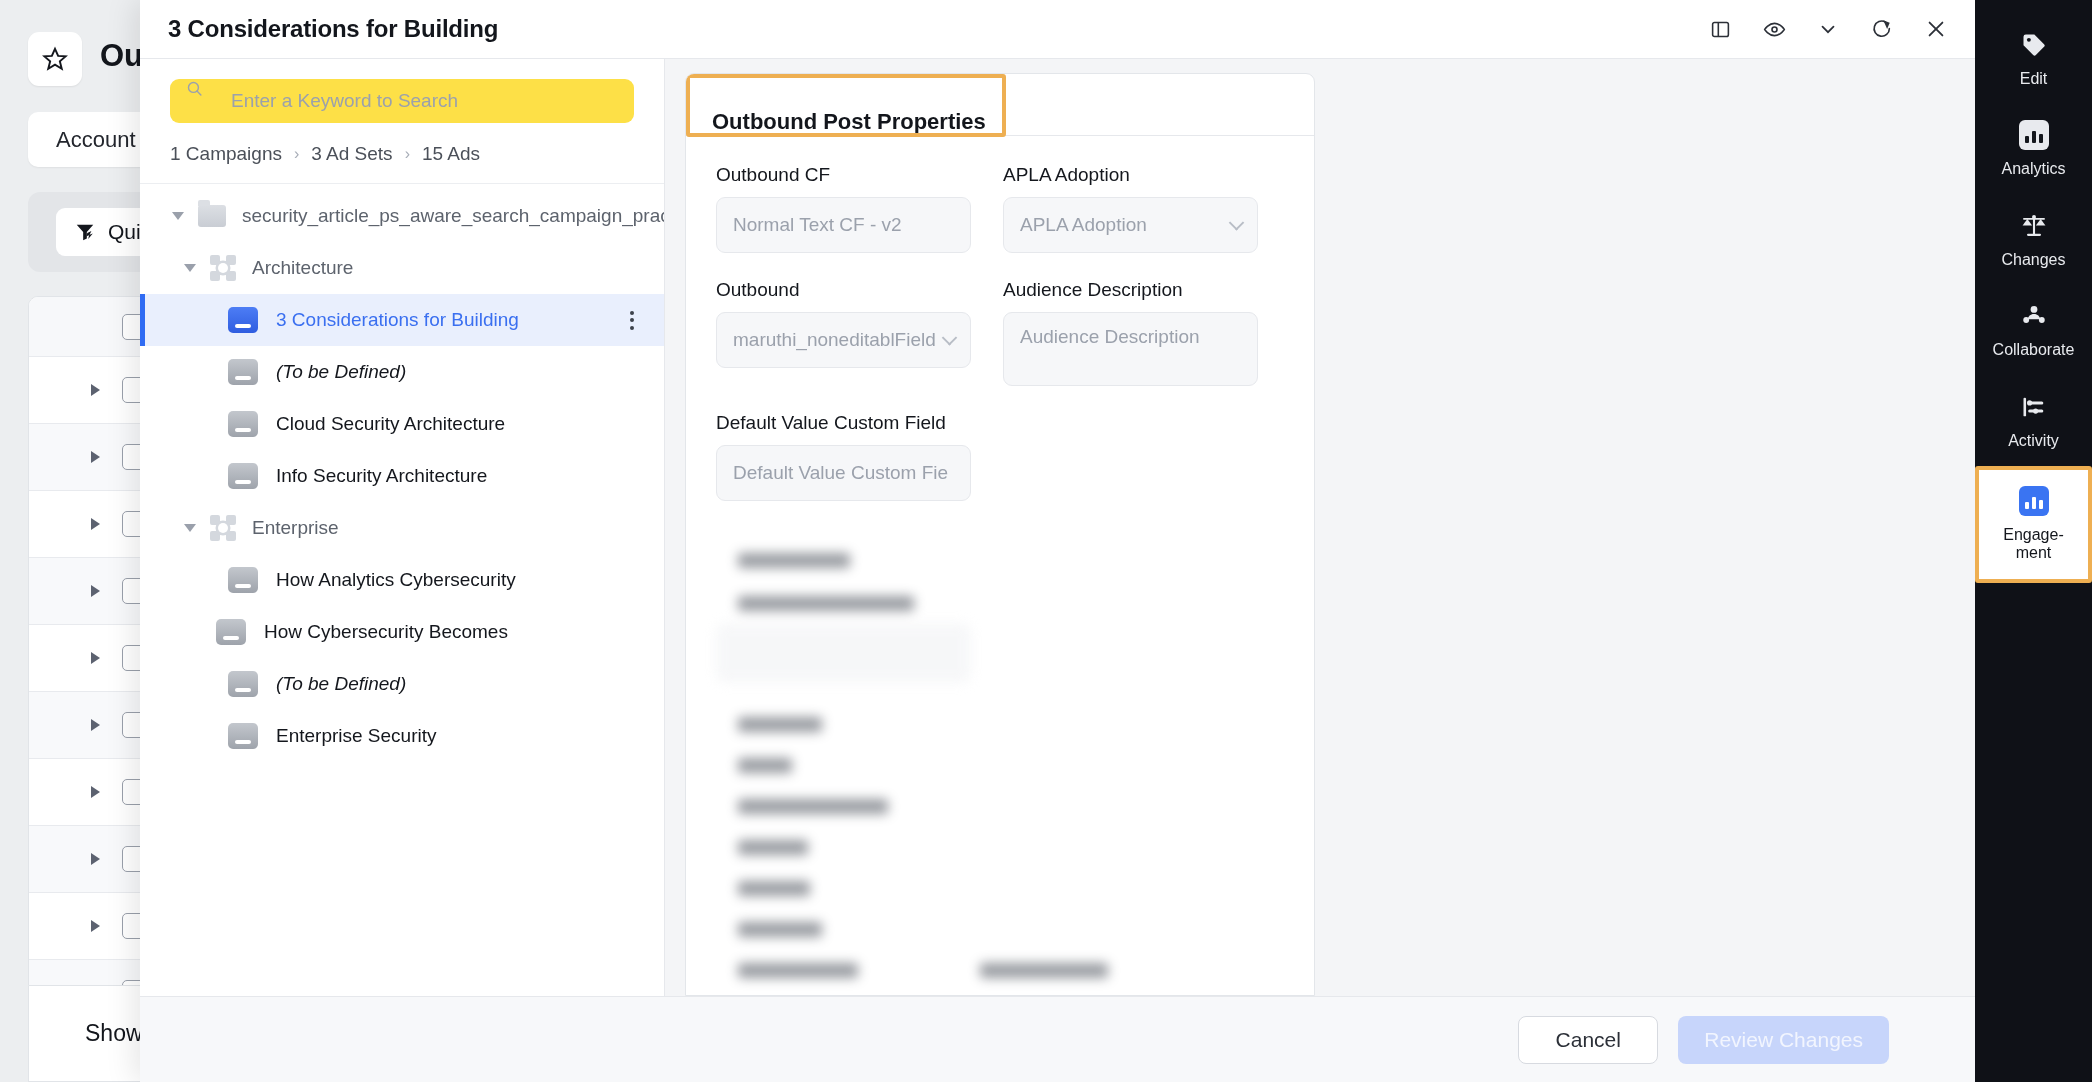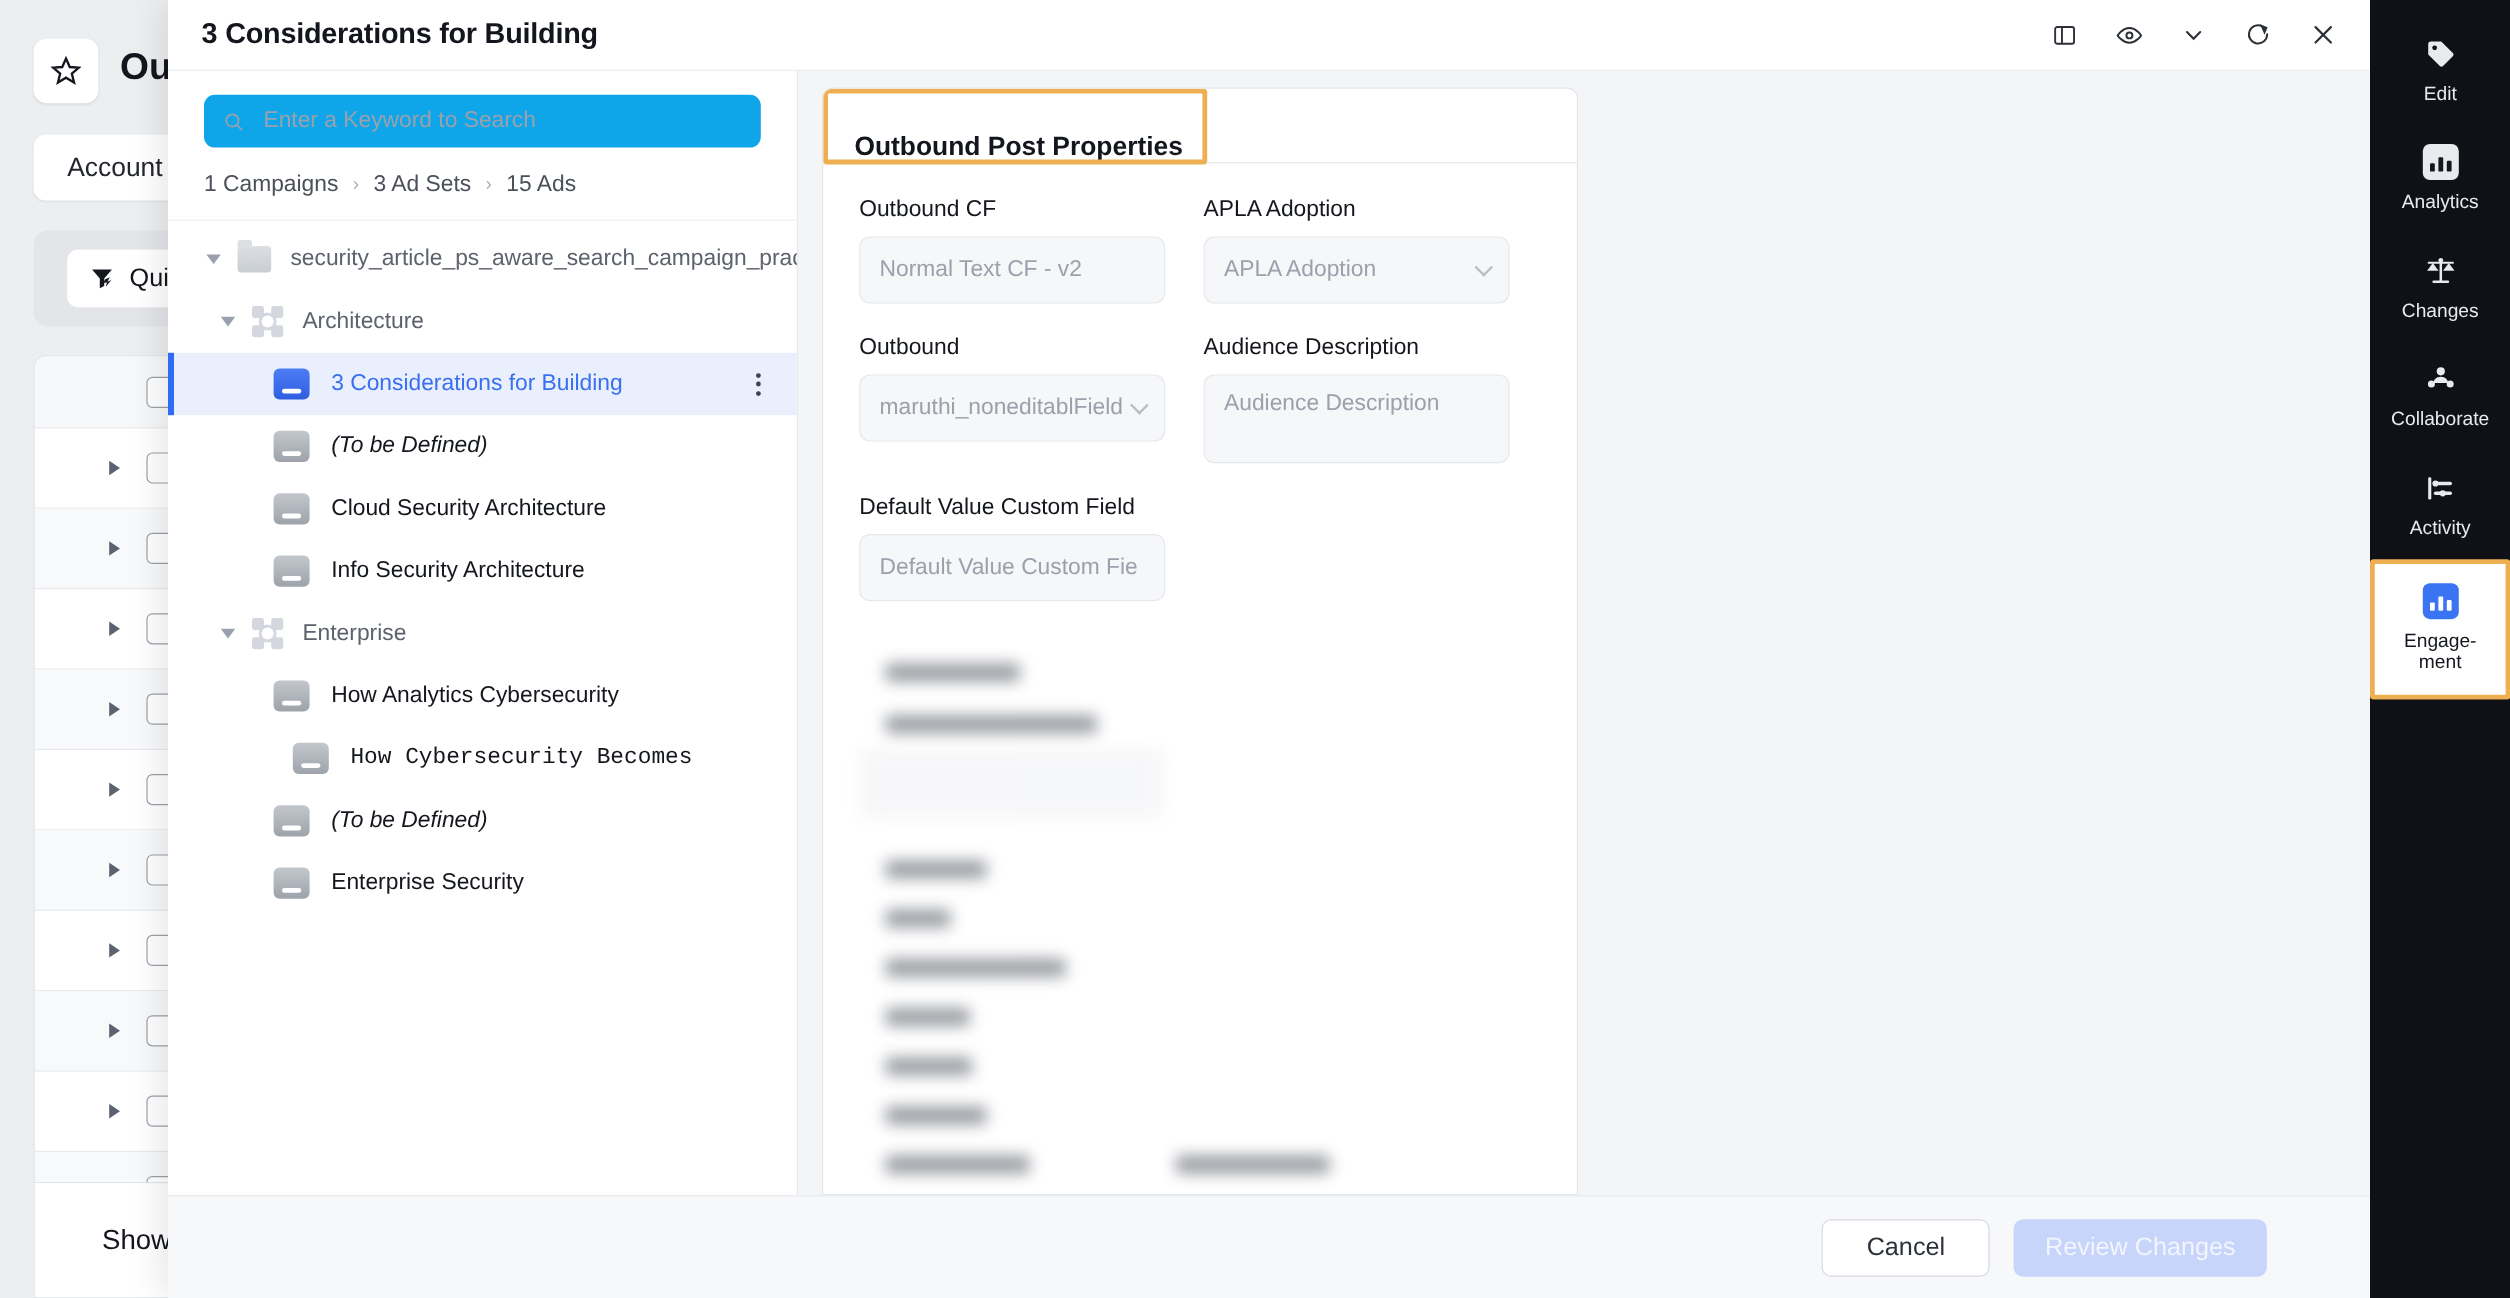--- a/index.html
+++ b/index.html
@@ -130,23 +130,23 @@
   
   #tree-panel {
     width: 525px; flex: 0 0 525px;
     background: #ffffff;
     display: flex; flex-direction: column;
     border-right: 1px solid #e6e8ec;
     min-height: 0;
   }
   #search-wrap { padding: 20px 30px 14px 30px; }
   #search-box {
-    height: 44px; background: #0ea5e9;
+    height: 44px; background: #fde047;
     border-radius: 9px;
-    display: flex; align-items: center; gap: 16px;
+    display: flex; gap: 28px;
     padding: 0 16px;
   }
   #search-input {
     border: 0; outline: 0; background: transparent;
     font-family: inherit; font-size: 19px; color: #3a3f49;
     width: 100%;
   }
   #search-input::placeholder { color: #9ba1ac; }
 
   #breadcrumb {
@@ -554,21 +554,21 @@
               <i></i>
           </div>
           <div class="tw-label group">Enterprise</div>
         </div>
 
         <div class="tree-row" style="padding-left:88px;">
           <div class="icon-ad" style="margin-right:18px;"></div>
           <div class="tw-label">How Analytics Cybersecurity</div>
         </div>
 
-        <div class="tree-row" style="padding-left:104px;font-family:Liberation Mono, monospace;">
+        <div class="tree-row" style="padding-left:76px;">
           <div class="icon-ad" style="margin-right:18px;"></div>
           <div class="tw-label">How Cybersecurity Becomes</div>
         </div>
 
         <div class="tree-row" style="padding-left:88px;">
           <div class="icon-ad" style="margin-right:18px;"></div>
           <div class="tw-label italic">(To be Defined)</div>
         </div>
 
         <div class="tree-row" style="padding-left:88px;">

